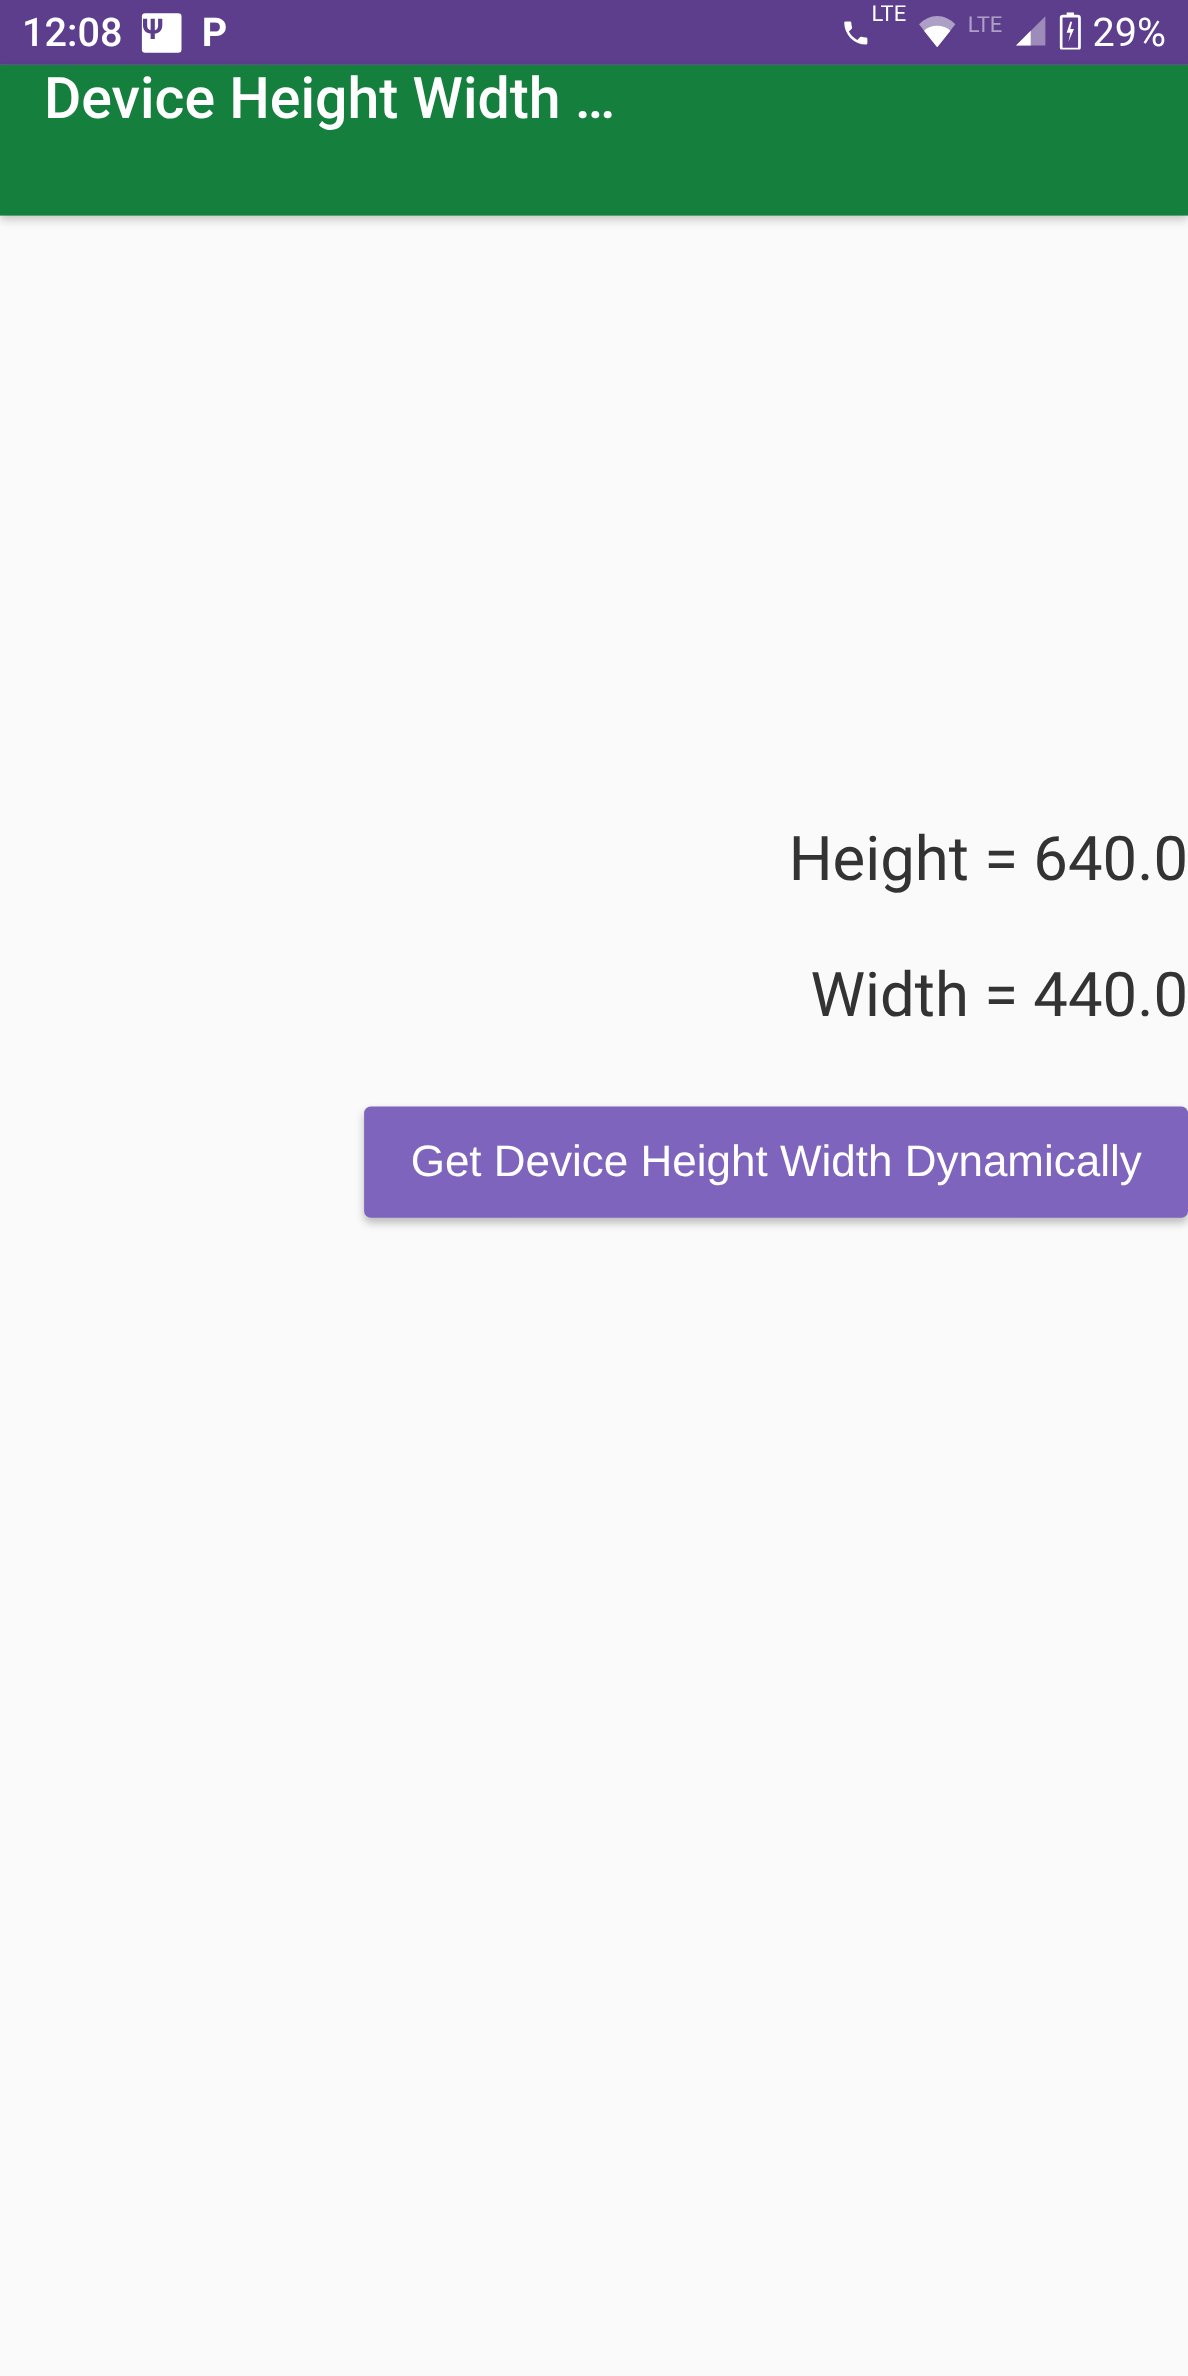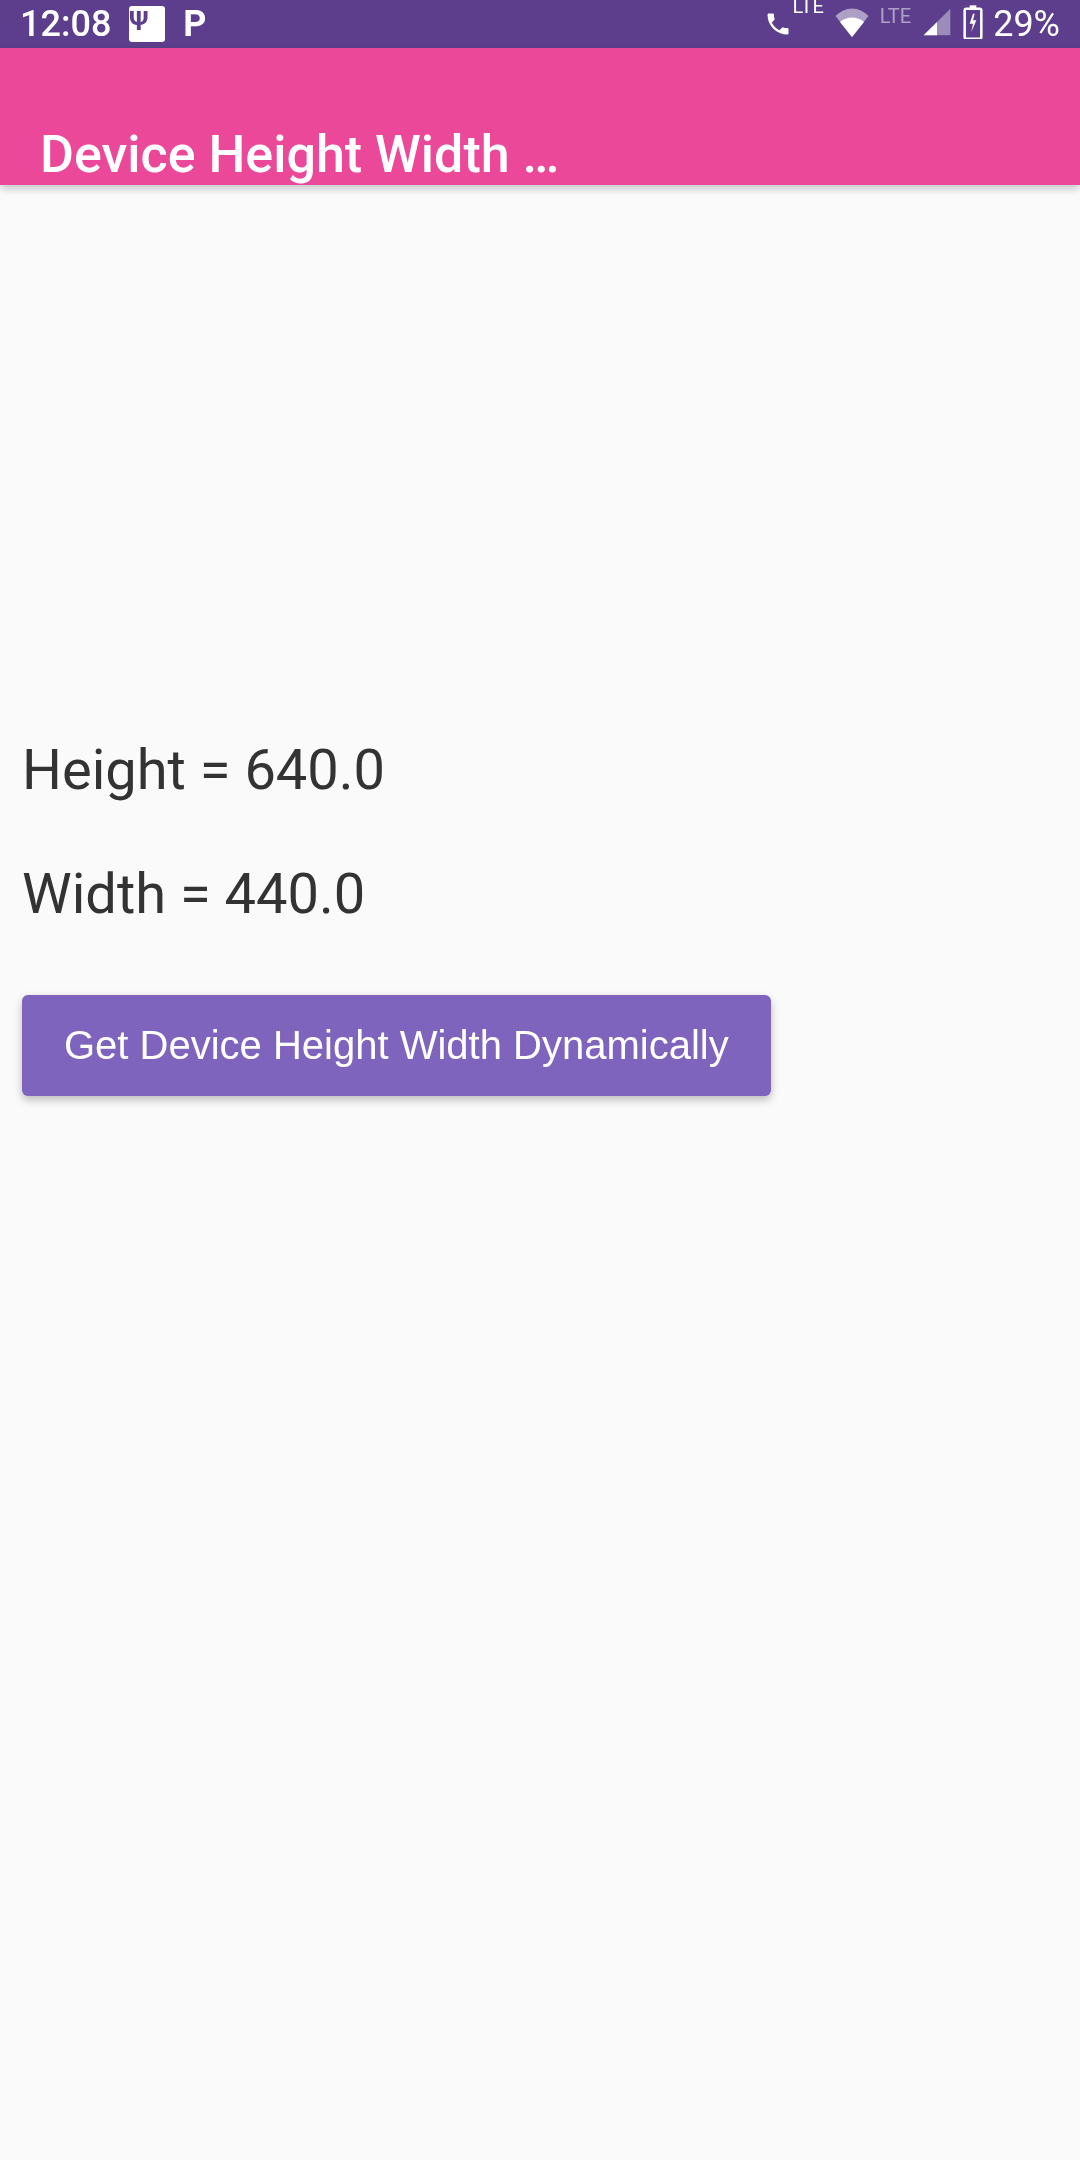--- a/index.html
+++ b/index.html
@@ -8,21 +8,21 @@
       box-sizing: border-box;
     }
     body {
       width: 1080px;
       height: 2160px;
       font-family: Roboto, Arial, sans-serif;
       background: #fafafa;
       overflow: hidden;
     }
     .status-bar {
-      height: 48px;
+      height: 59px;
       background: #5C3E8C;
       display: flex;
       align-items: center;
       justify-content: space-between;
       padding: 0 20px;
       color: white;
     }
     .status-left {
       display: flex;
       align-items: center;
@@ -70,42 +70,41 @@
       display: inline-flex;
     }
     .signal-icon {
       display: inline-flex;
     }
     .battery-icon {
       display: inline-flex;
     }
     .app-bar {
       height: 137px;
-      background: #ec4899;
+      background: #15803d;
       display: flex;
-      align-items: flex-end;
+      align-items: flex-start;
       padding: 0 40px;
       box-shadow: 0 4px 8px rgba(0,0,0,0.2);
     }
     .app-title {
       color: white;
       font-size: 52px;
       font-weight: 500;
       white-space: nowrap;
       overflow: hidden;
       text-overflow: ellipsis;
       max-width: 720px;
     }
     .content {
       height: calc(2160px - 59px - 137px);
       display: flex;
       flex-direction: column;
-      align-items: flex-start;
+      align-items: flex-end;
       padding-top: 552px;
-      margin-left: 22px;
     }
     .height-text, .width-text {
       font-size: 56px;
       color: #333333;
       text-align: center;
     }
     .height-text {
       margin-bottom: 58px;
     }
     .width-text {

